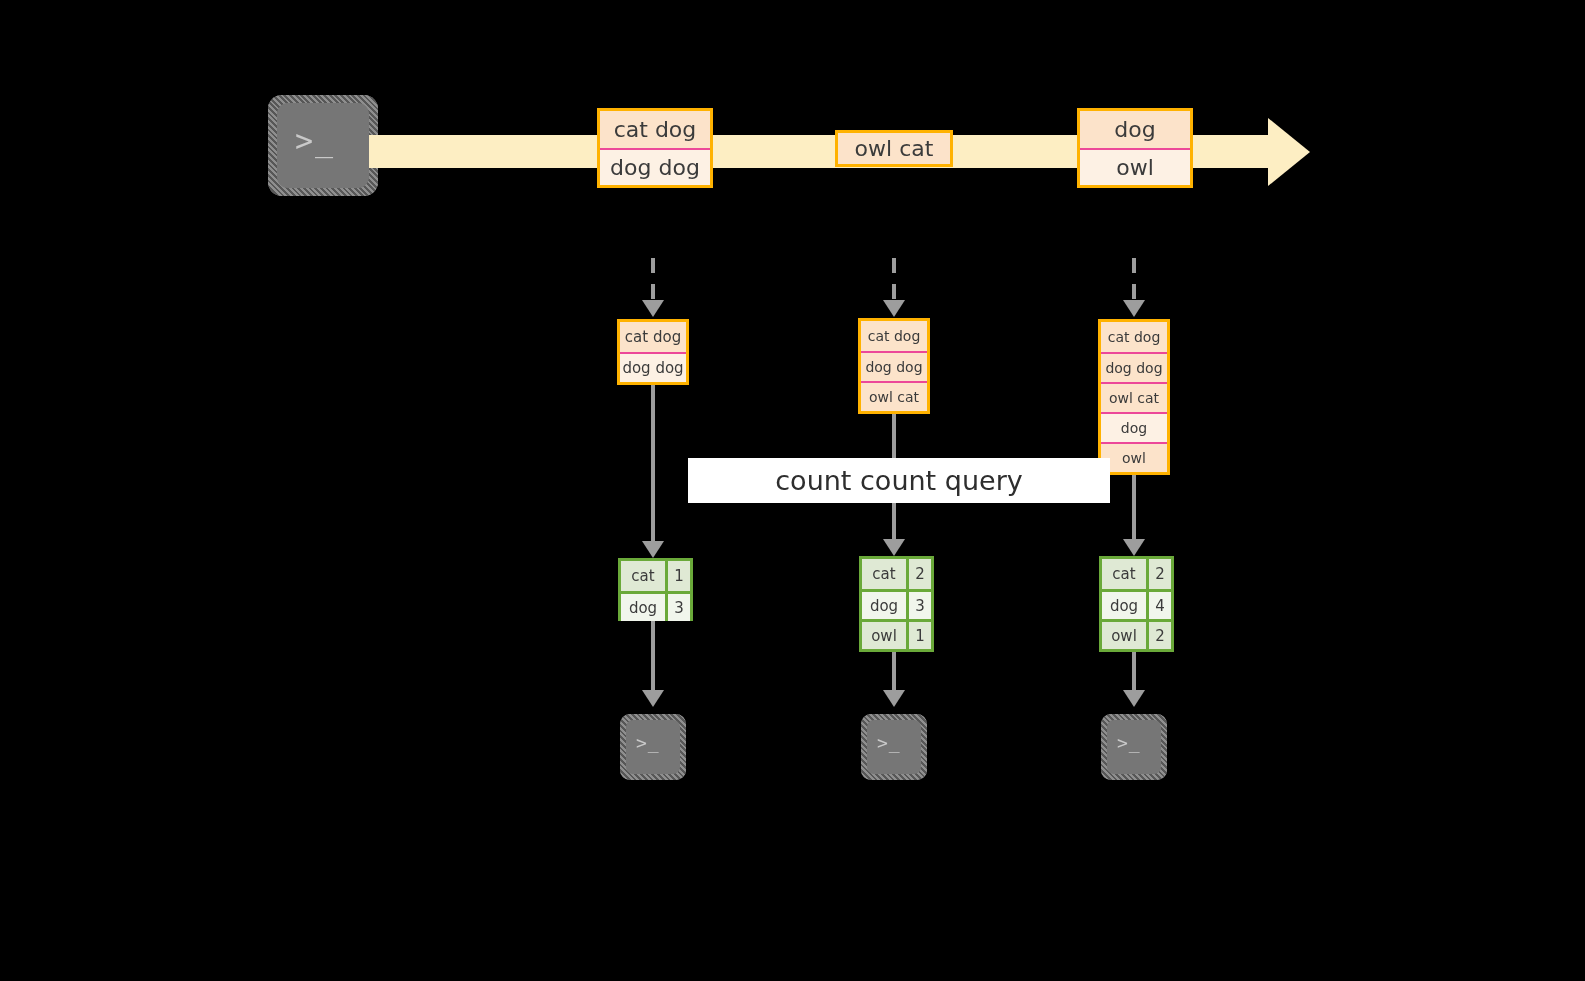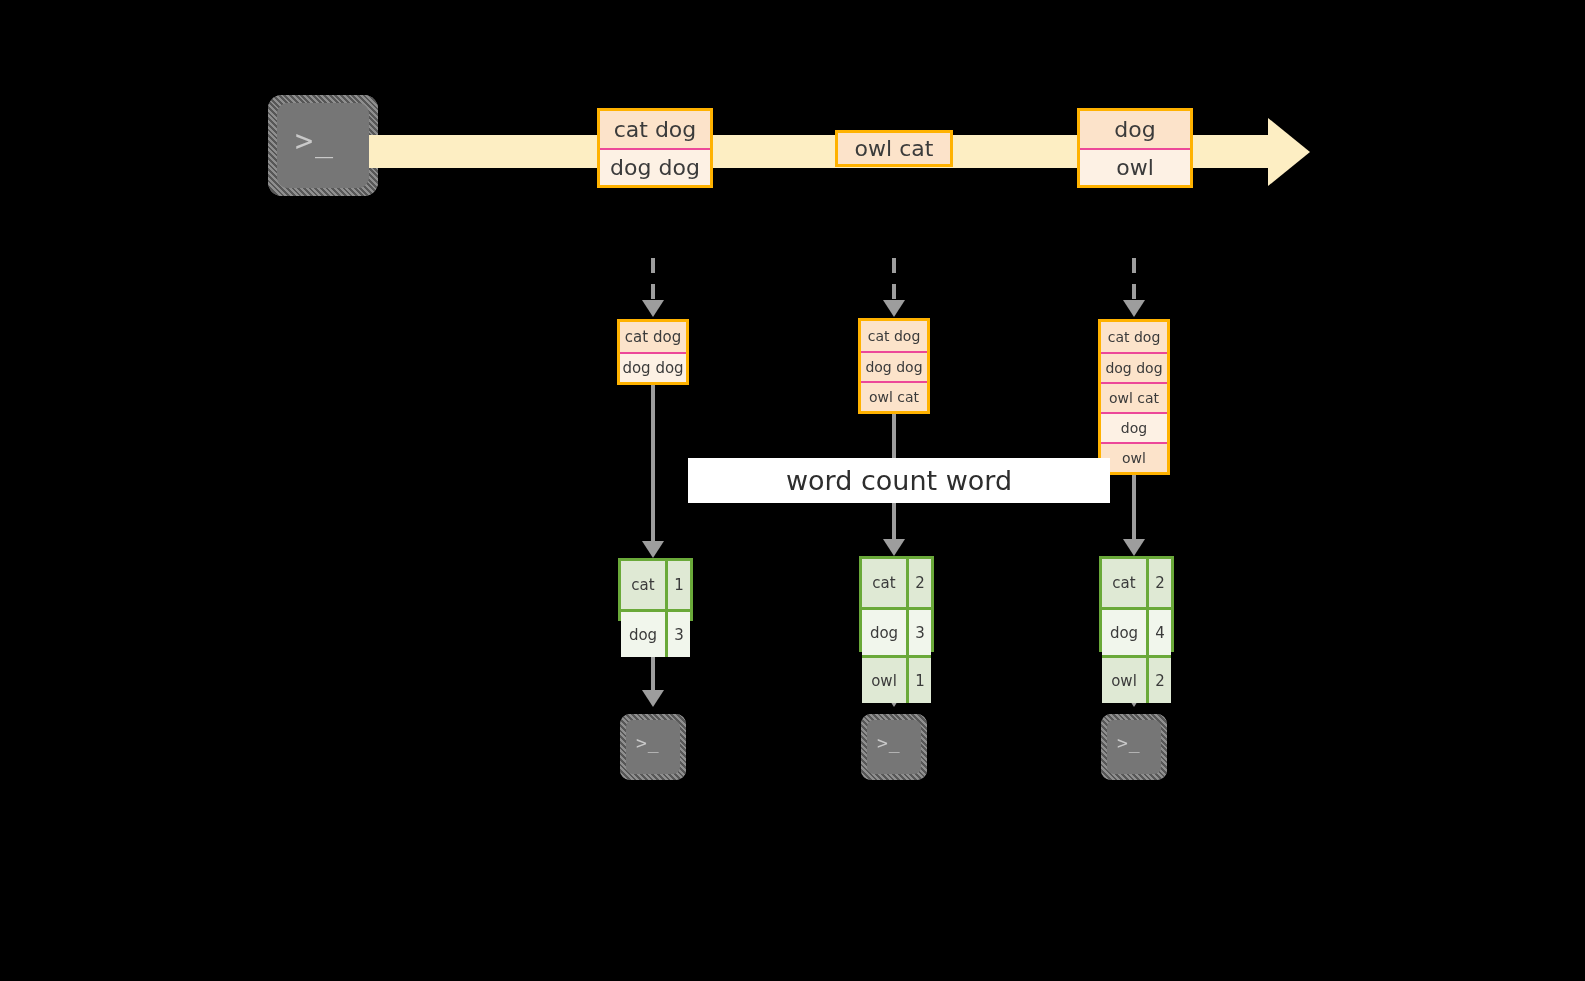--- a/index.html
+++ b/index.html
@@ -126,21 +126,21 @@
   .gtable {
     position: absolute;
     border: 3px solid #6aa939;
     box-sizing: border-box;
     z-index: 3;
     background: #f1f6ec;
   }
   .gtable .grow {
     display: flex;
     box-sizing: border-box;
-    height: 48px;
+    height: 30px;
   }
   .gtable .grow + .grow { border-top: 3px solid #6aa939; }
   .gtable .grow.shade-a .gcell { background: #dfe9d4; }
   .gtable .grow.shade-b .gcell { background: #f1f6ec; }
   .gtable .gcell {
     box-sizing: border-box;
     display: flex;
     align-items: center;
     justify-content: center;
     font-size: 15px;
@@ -258,21 +258,21 @@
   <div class="line" style="left:651px; top:385px; height:168px;"></div>
   <div class="ahead" style="left:642px; top:541px;"></div>
 
   <div class="line" style="left:892px; top:414px; height:139px;"></div>
   <div class="ahead" style="left:883px; top:539px;"></div>
 
   <div class="line" style="left:1132px; top:475px; height:78px;"></div>
   <div class="ahead" style="left:1123px; top:539px;"></div>
 
   <div id="query-label">
-    <span class="txt">word count word</span>
+    <span class="txt">count count query</span>
   </div>
 
   <div class="gtable" id="res-1">
     <div class="grow shade-a">
       <div class="gcell word">cat</div>
       <div class="gcell count">1</div>
     </div>
     <div class="grow shade-b">
       <div class="gcell word">dog</div>
       <div class="gcell count">3</div>

